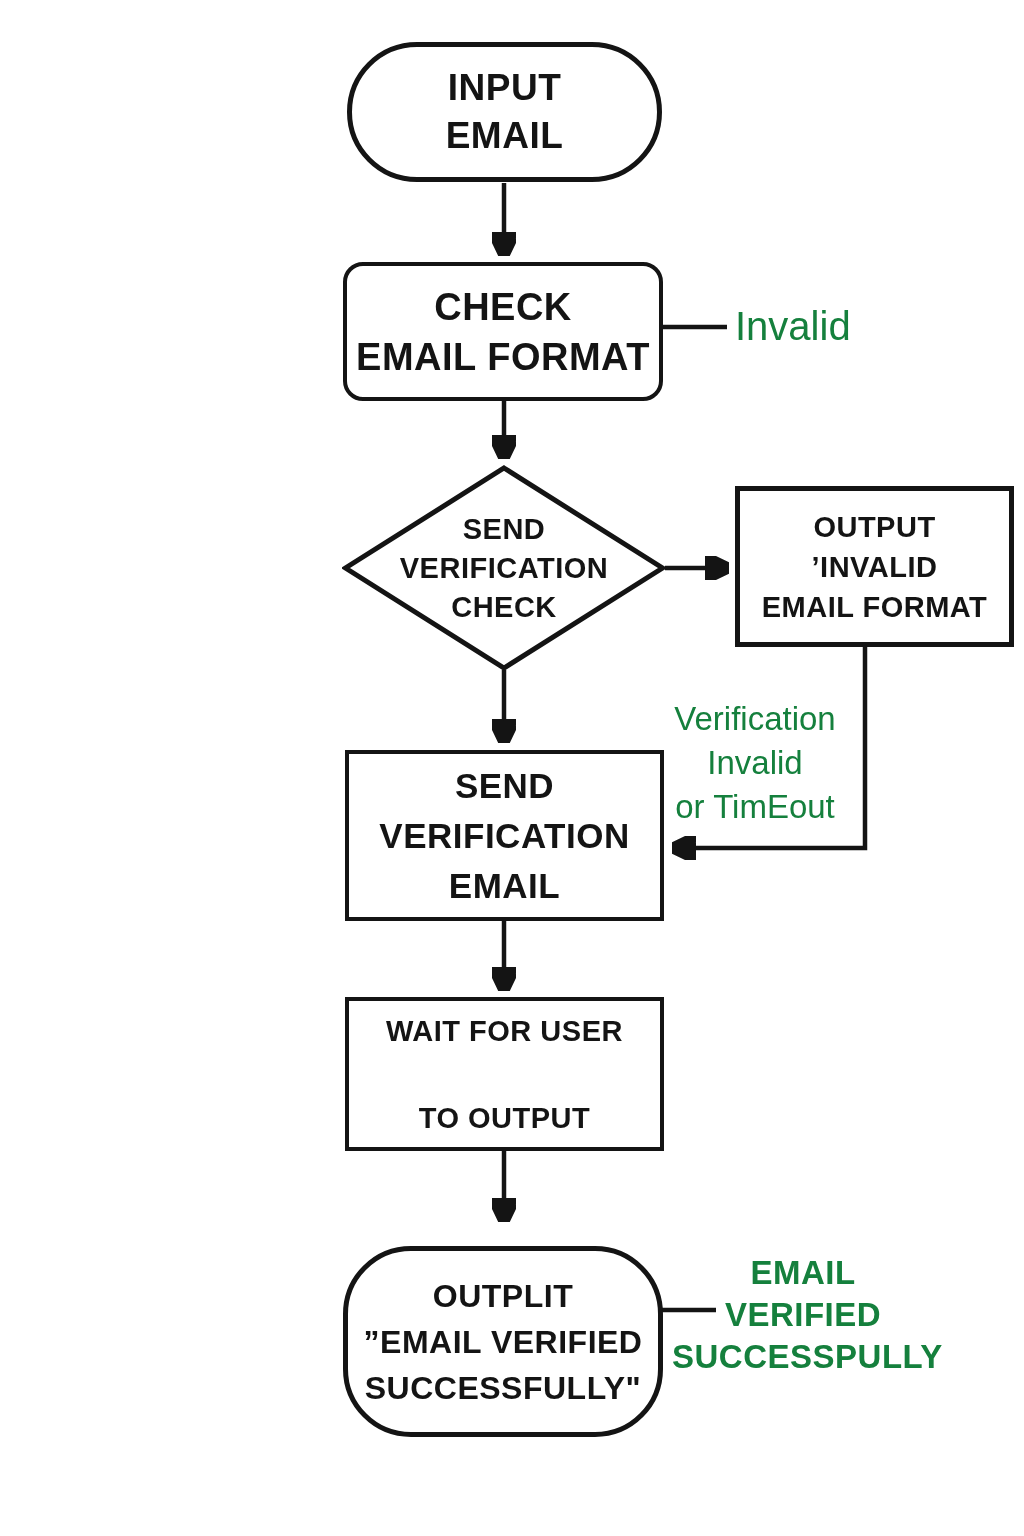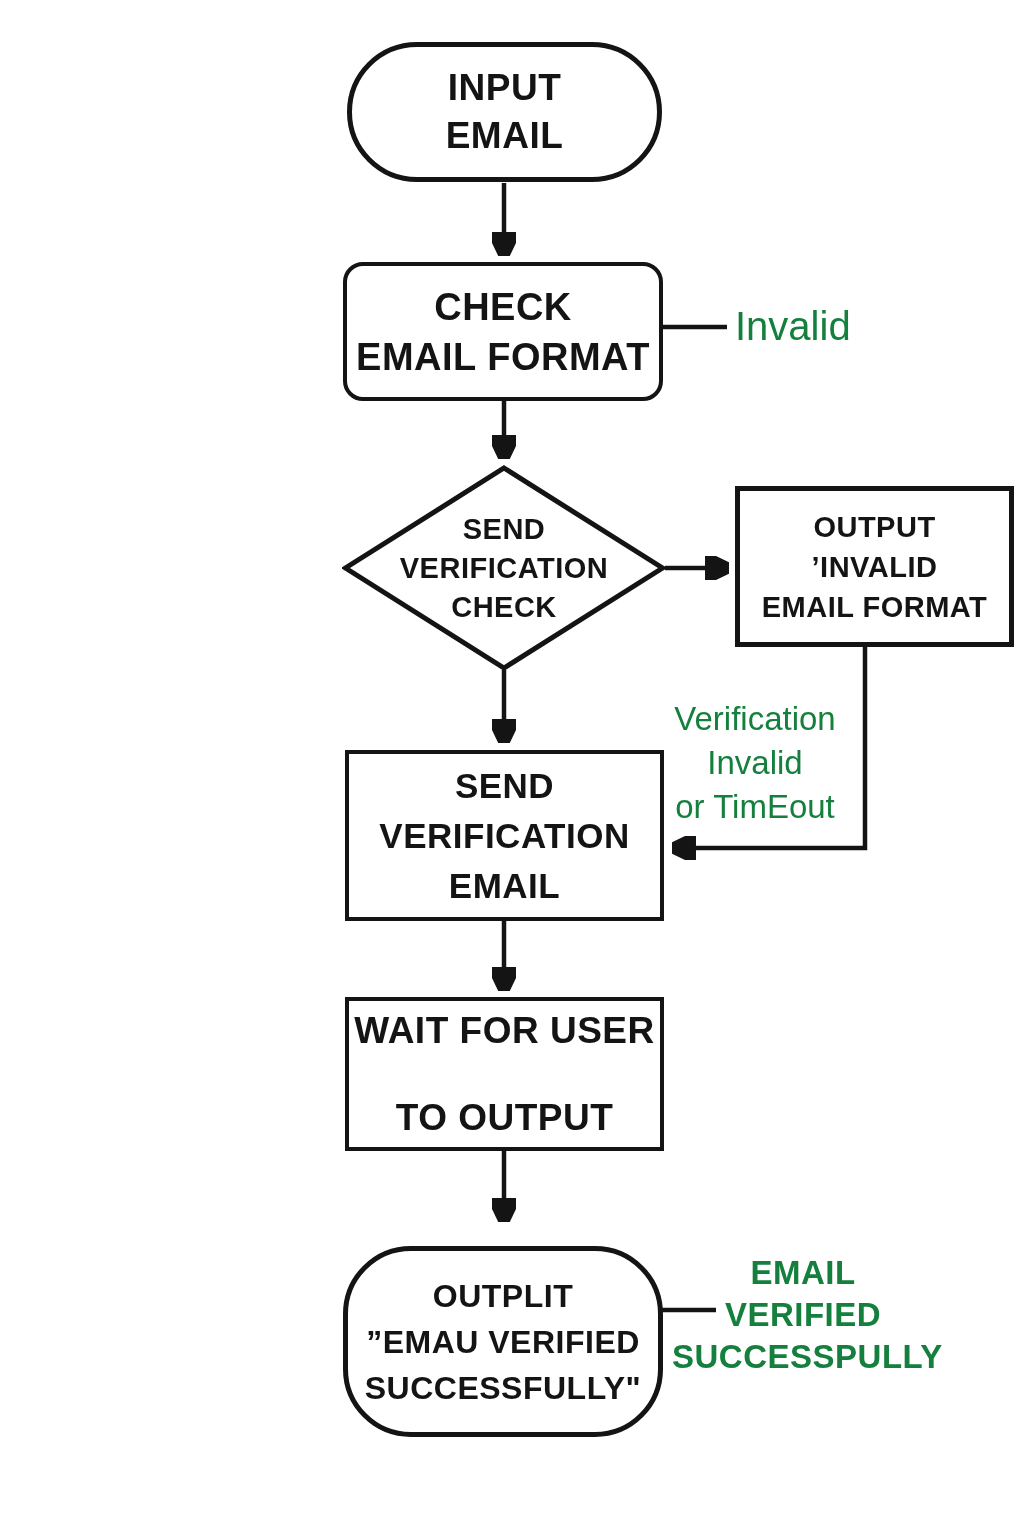--- a/index.html
+++ b/index.html
@@ -63,21 +63,21 @@
     left: 735px; top: 486px; width: 279px; height: 161px;
     border-width: 5px;
     font-size: 29px; line-height: 40px;
   }
   #send-node {
     left: 345px; top: 750px; width: 319px; height: 171px;
     font-size: 35px; line-height: 50px;
   }
   #wait-node {
     left: 345px; top: 997px; width: 319px; height: 154px;
-    font-size: 37px; line-height: 42px; gap: 45px;
+    font-size: 29px; line-height: 42px; gap: 45px;
   }
   #end-node {
     left: 343px; top: 1229px; width: 320px; height: 191px;
     border-radius: 68px;
     font-size: 32px; line-height: 46px; margin-top: 17px;
   }
 
   .edge-label {
     position: absolute;
     text-align: center;
@@ -175,21 +175,21 @@
     <span>EMAIL</span>
   </div>
 
   <div id="wait-node" class="node rect">
     <span>WAIT FOR USER</span>
     <span>TO OUTPUT</span>
   </div>
 
   <div id="end-node" class="node stadium">
     <span>OUTPLIT</span>
-    <span>”EMAU VERIFIED</span>
+    <span>”EMAIL VERIFIED</span>
     <span>SUCCESSFULLY"</span>
   </div>
 
   <div id="verified-label" class="edge-label">
     <span>EMAIL</span><br>
     <span>VERIFIED</span><br>
     <span>SUCCESSPULLY</span>
   </div>
 
 </div>

